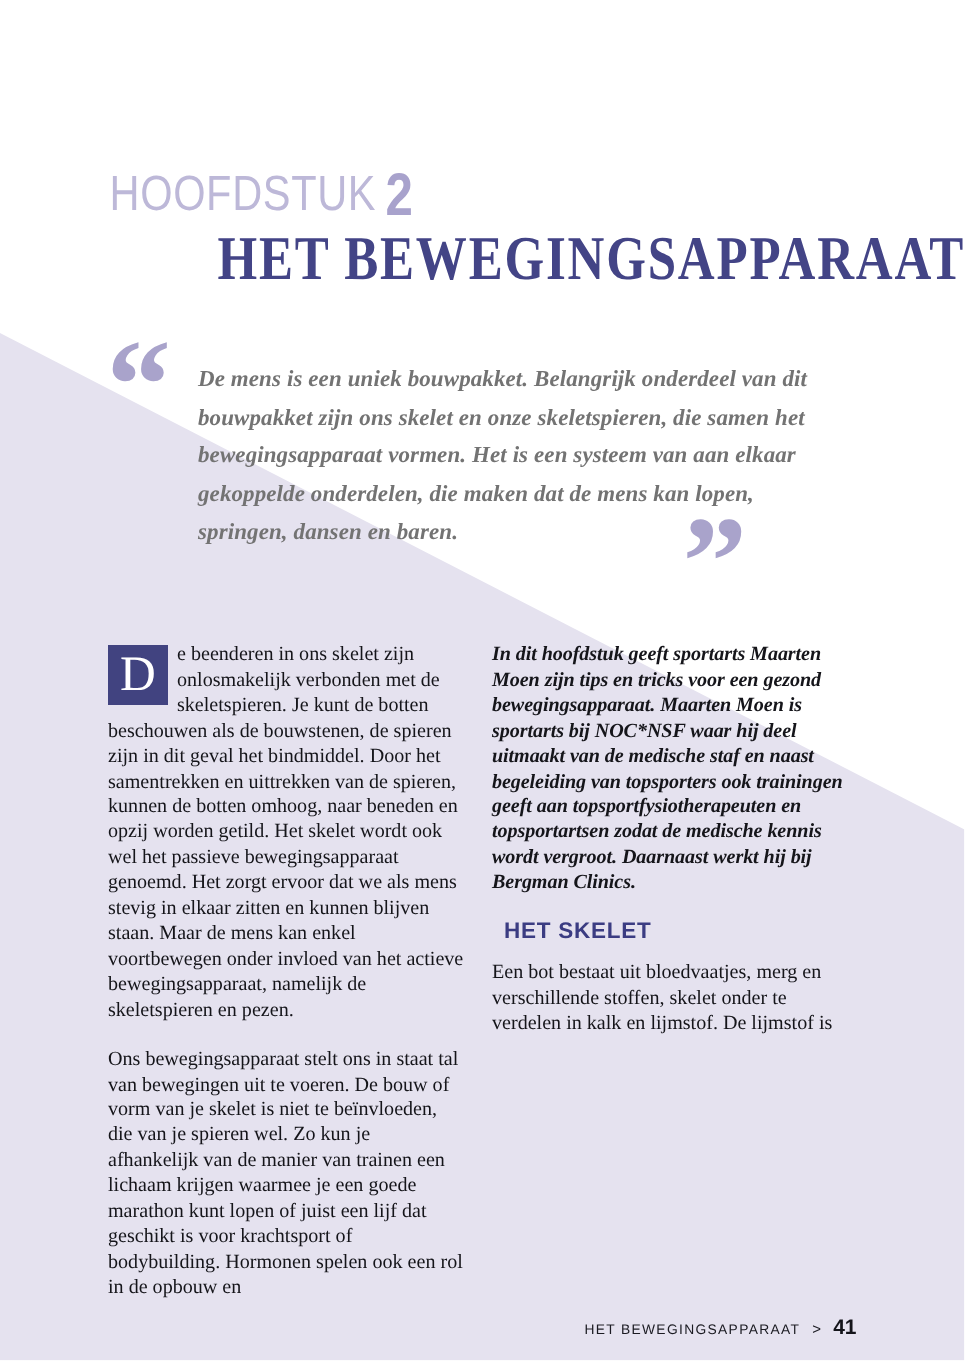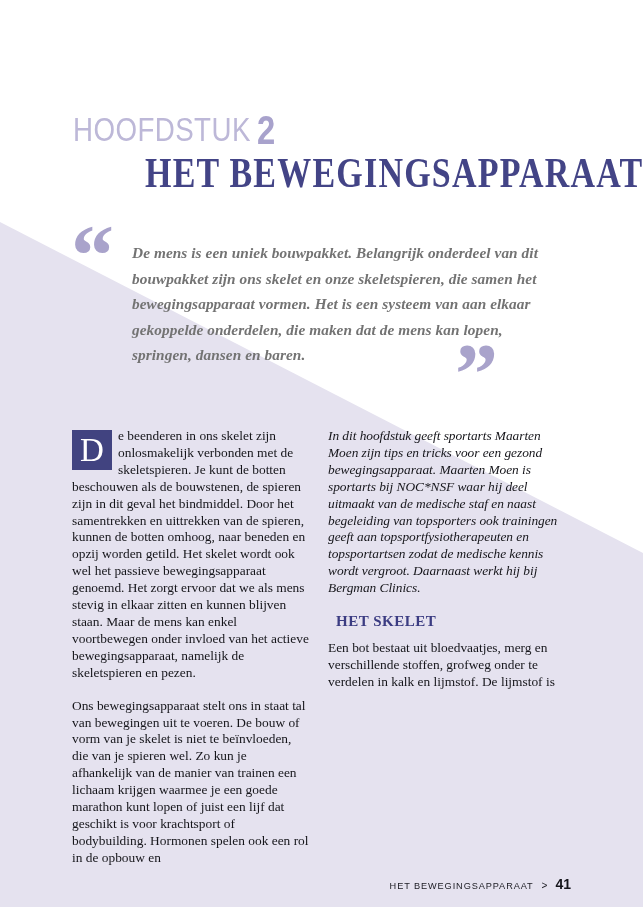--- a/index.html
+++ b/index.html
@@ -165,26 +165,26 @@
     font-family: "Liberation Serif", serif;
     font-size: 33px;
     line-height: 40px;
     text-align: center;
     font-weight: 400;
   }
 
   .para-italic {
     margin: 0 0 16px 0;
     font-style: italic;
-    font-weight: 400;
+    font-weight: 700;
     letter-spacing: -0.05px;
   }
 
   .section-head {
-    font-family: Liberation Serif, serif;
+    font-family: Liberation Sans, sans-serif;
     font-weight: 700;
     font-size: 15px;
     letter-spacing: 0.5px;
     color: #3b3c82;
     margin: 2px 0 10px 8px;
   }
 
   
   .footer {
     position: absolute;
@@ -241,21 +241,21 @@
     <div class="col col-left">
       <p class="para dropcap-para">
         <span class="dropcap">D</span><span>e beenderen in ons skelet zijn onlosmakelijk verbonden met de skeletspieren. Je kunt de botten beschouwen als de bouwstenen, de spieren zijn in dit geval het bindmiddel. Door het samentrekken en uittrekken van de spieren, kunnen de botten omhoog, naar beneden en opzij worden getild. Het skelet wordt ook wel het passieve bewegingsapparaat genoemd. Het zorgt ervoor dat we als mens stevig in elkaar zitten en kunnen blijven staan. Maar de mens kan enkel voortbewegen onder invloed van het actieve bewegingsapparaat, namelijk de skeletspieren en pezen.</span>
       </p>
       <p class="para">Ons bewegingsapparaat stelt ons in staat tal van bewegingen uit te voeren. De bouw of vorm van je skelet is niet te beïnvloeden, die van je spieren wel. Zo kun je afhankelijk van de manier van trainen een lichaam krijgen waarmee je een goede marathon kunt lopen of juist een lijf dat geschikt is voor krachtsport of bodybuilding. Hormonen spelen ook een rol in de opbouw en</p>
     </div>
 
     <div class="col col-right">
       <p class="para-italic">In dit hoofdstuk geeft sportarts Maarten Moen zijn tips en tricks voor een gezond bewegingsapparaat. Maarten Moen is sportarts bij NOC*NSF waar hij deel uitmaakt van de medische staf en naast begeleiding van topsporters ook trainingen geeft aan topsportfysiotherapeuten en topsportartsen zodat de medische kennis wordt vergroot. Daarnaast werkt hij bij Bergman Clinics.</p>
       <h2 class="section-head">HET SKELET</h2>
-      <p class="para tight">Een bot bestaat uit bloedvaatjes, merg en verschillende stoffen, grofweg onder te verdelen in kalk en lijmstof. De lijmstof is</p>
+      <p class="para tight">Een bot bestaat uit bloedvaatjes, merg en verschillende stoffen, skelet onder te verdelen in kalk en lijmstof. De lijmstof is</p>
     </div>
 
   </div>
 
   <div class="footer">
     <span class="footer-title">HET BEWEGINGSAPPARAAT</span>
     <span class="footer-sep">&gt;</span>
     <span class="footer-page">41</span>
   </div>
 

